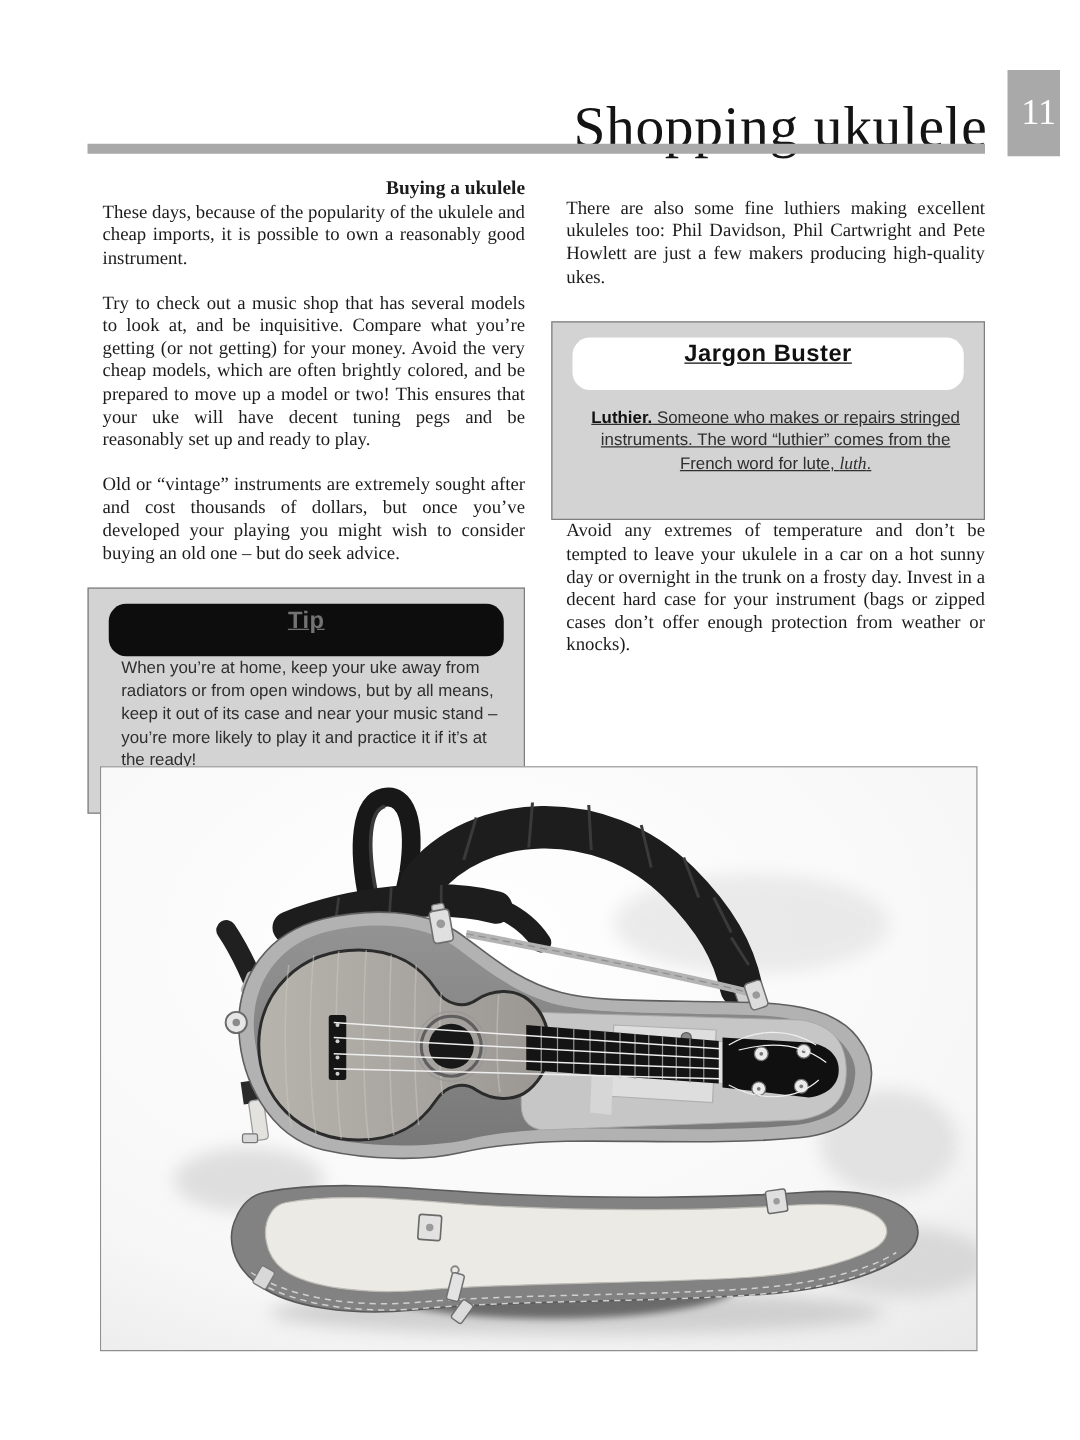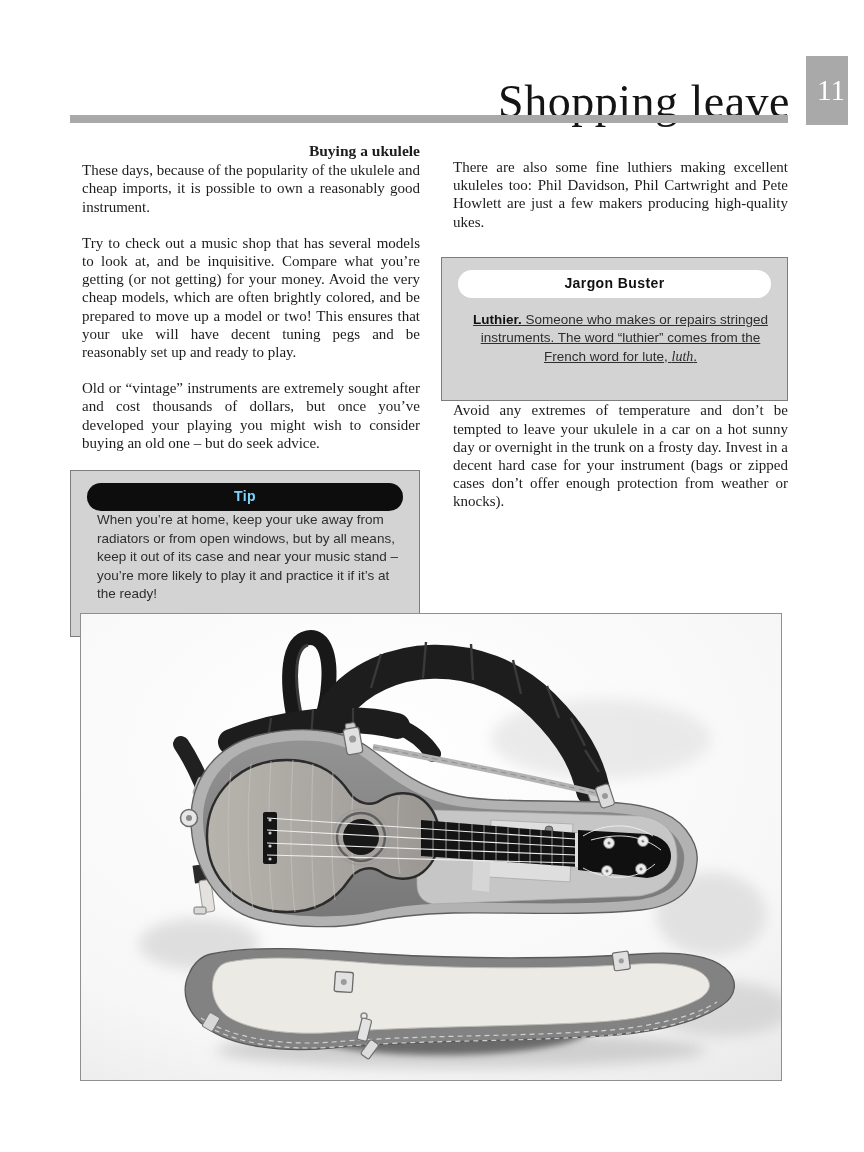--- a/index.html
+++ b/index.html
@@ -46,24 +46,24 @@
   
   .graybox{
     background:#d3d3d3; border:1px solid #7d7d7d;
     box-sizing:border-box;
     font-family:"Liberation Sans", sans-serif;
     text-align:center;
   }
   .tip-box{margin-top:12px; padding:12px 14px 14px 14px;}
   .jargon-box{margin-top:26px; padding:12px 16px 16px 16px;}
   .pill{
-    height:28px; line-height:27px; border-radius:14px;
-    font-weight:bold; font-size:14px; letter-spacing:0.4px;
-  }
-  .pill.black{background:#0d0d0d; color:#7dd3fc; margin:0 2px;}
+    height:42px; line-height:27px; border-radius:14px;
+    font-weight:bold; font-size:19px; letter-spacing:0.4px;text-decoration:underline;
+  }
+  .pill.black{background:#0d0d0d; color:#737373; margin:0 2px;}
   .pill.white{background:#ffffff; color:#111111; margin:0 0;}
   .boxbody{
     font-size:13.5px; line-height:18.5px; color:#2e2e2e;
     margin:10px 0 0 0;
   }
   .boxbody.center{text-align:left;}
   .boxbody.leftalign{text-align:center; margin-top:13px;text-decoration:underline;}
   .boxbody b{color:#111;}
   .boxbody i{font-family:"Liberation Serif", serif; font-size:14px;}
   
@@ -71,21 +71,21 @@
     position:absolute; left:80px; top:613px; width:700px; height:466px;
     border:1px solid #8f8f8f; margin:0; padding:0; background:#fff;
   }
   .photo-frame svg{display:block;}
 </style>
 </head>
 <body>
 
 <div class="page">
 
-  <h1 class="title">Shopping leave</h1>
+  <h1 class="title">Shopping ukulele</h1>
   <div class="page-tab">
     <span>11</span>
   </div>
   <div class="header-rule"></div>
 
   <div class="columns">
 
     <div class="col left">
       <h2>Buying a ukulele</h2>
       <p>These days, because of the popularity of the ukulele and cheap imports, it is possible to own a reasonably good instrument.</p>

